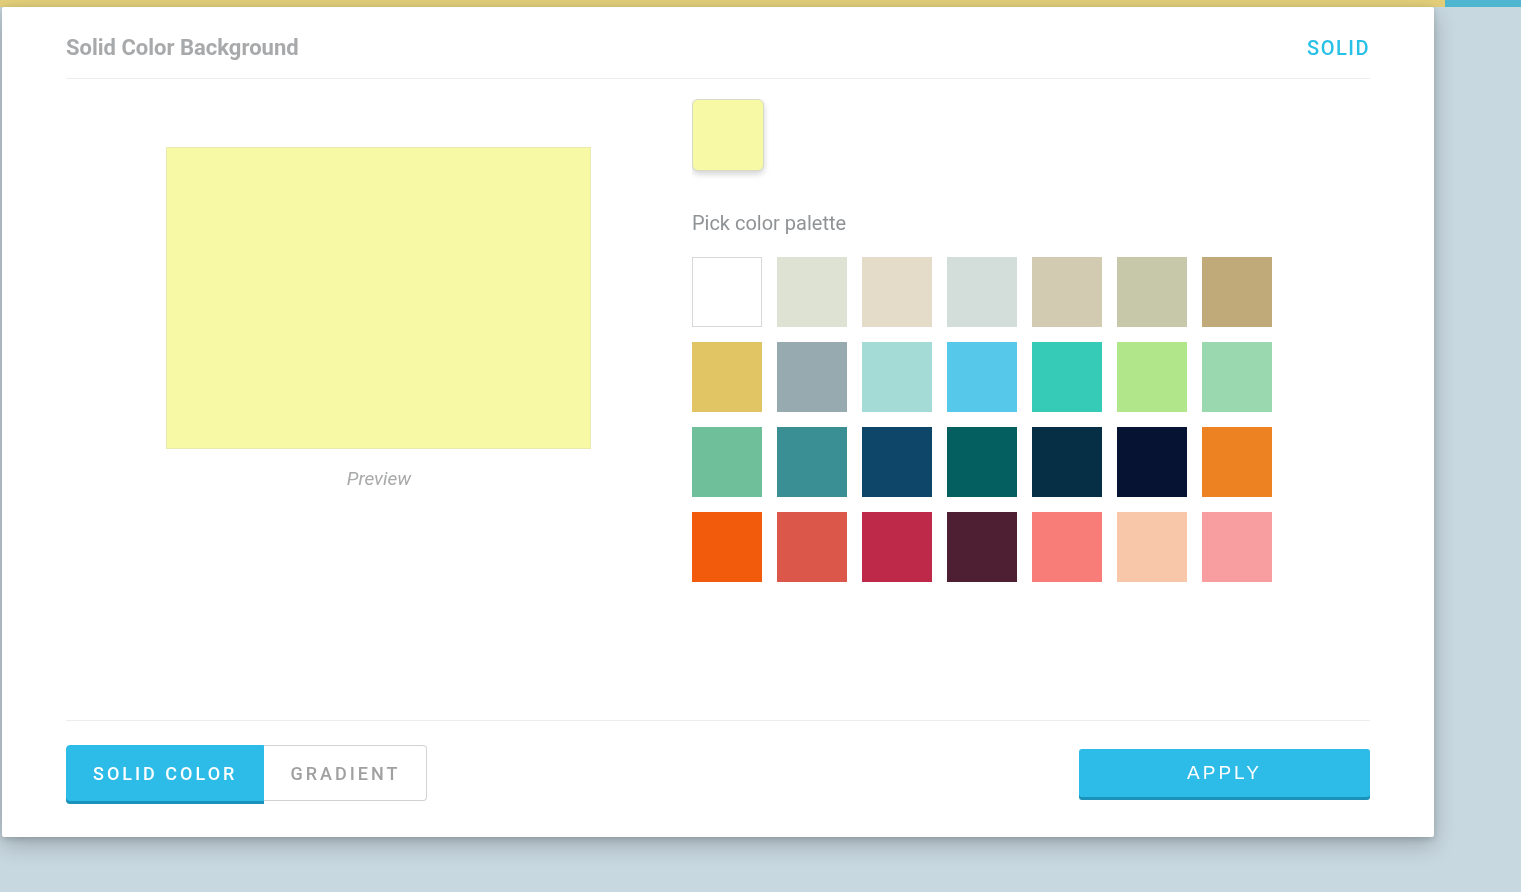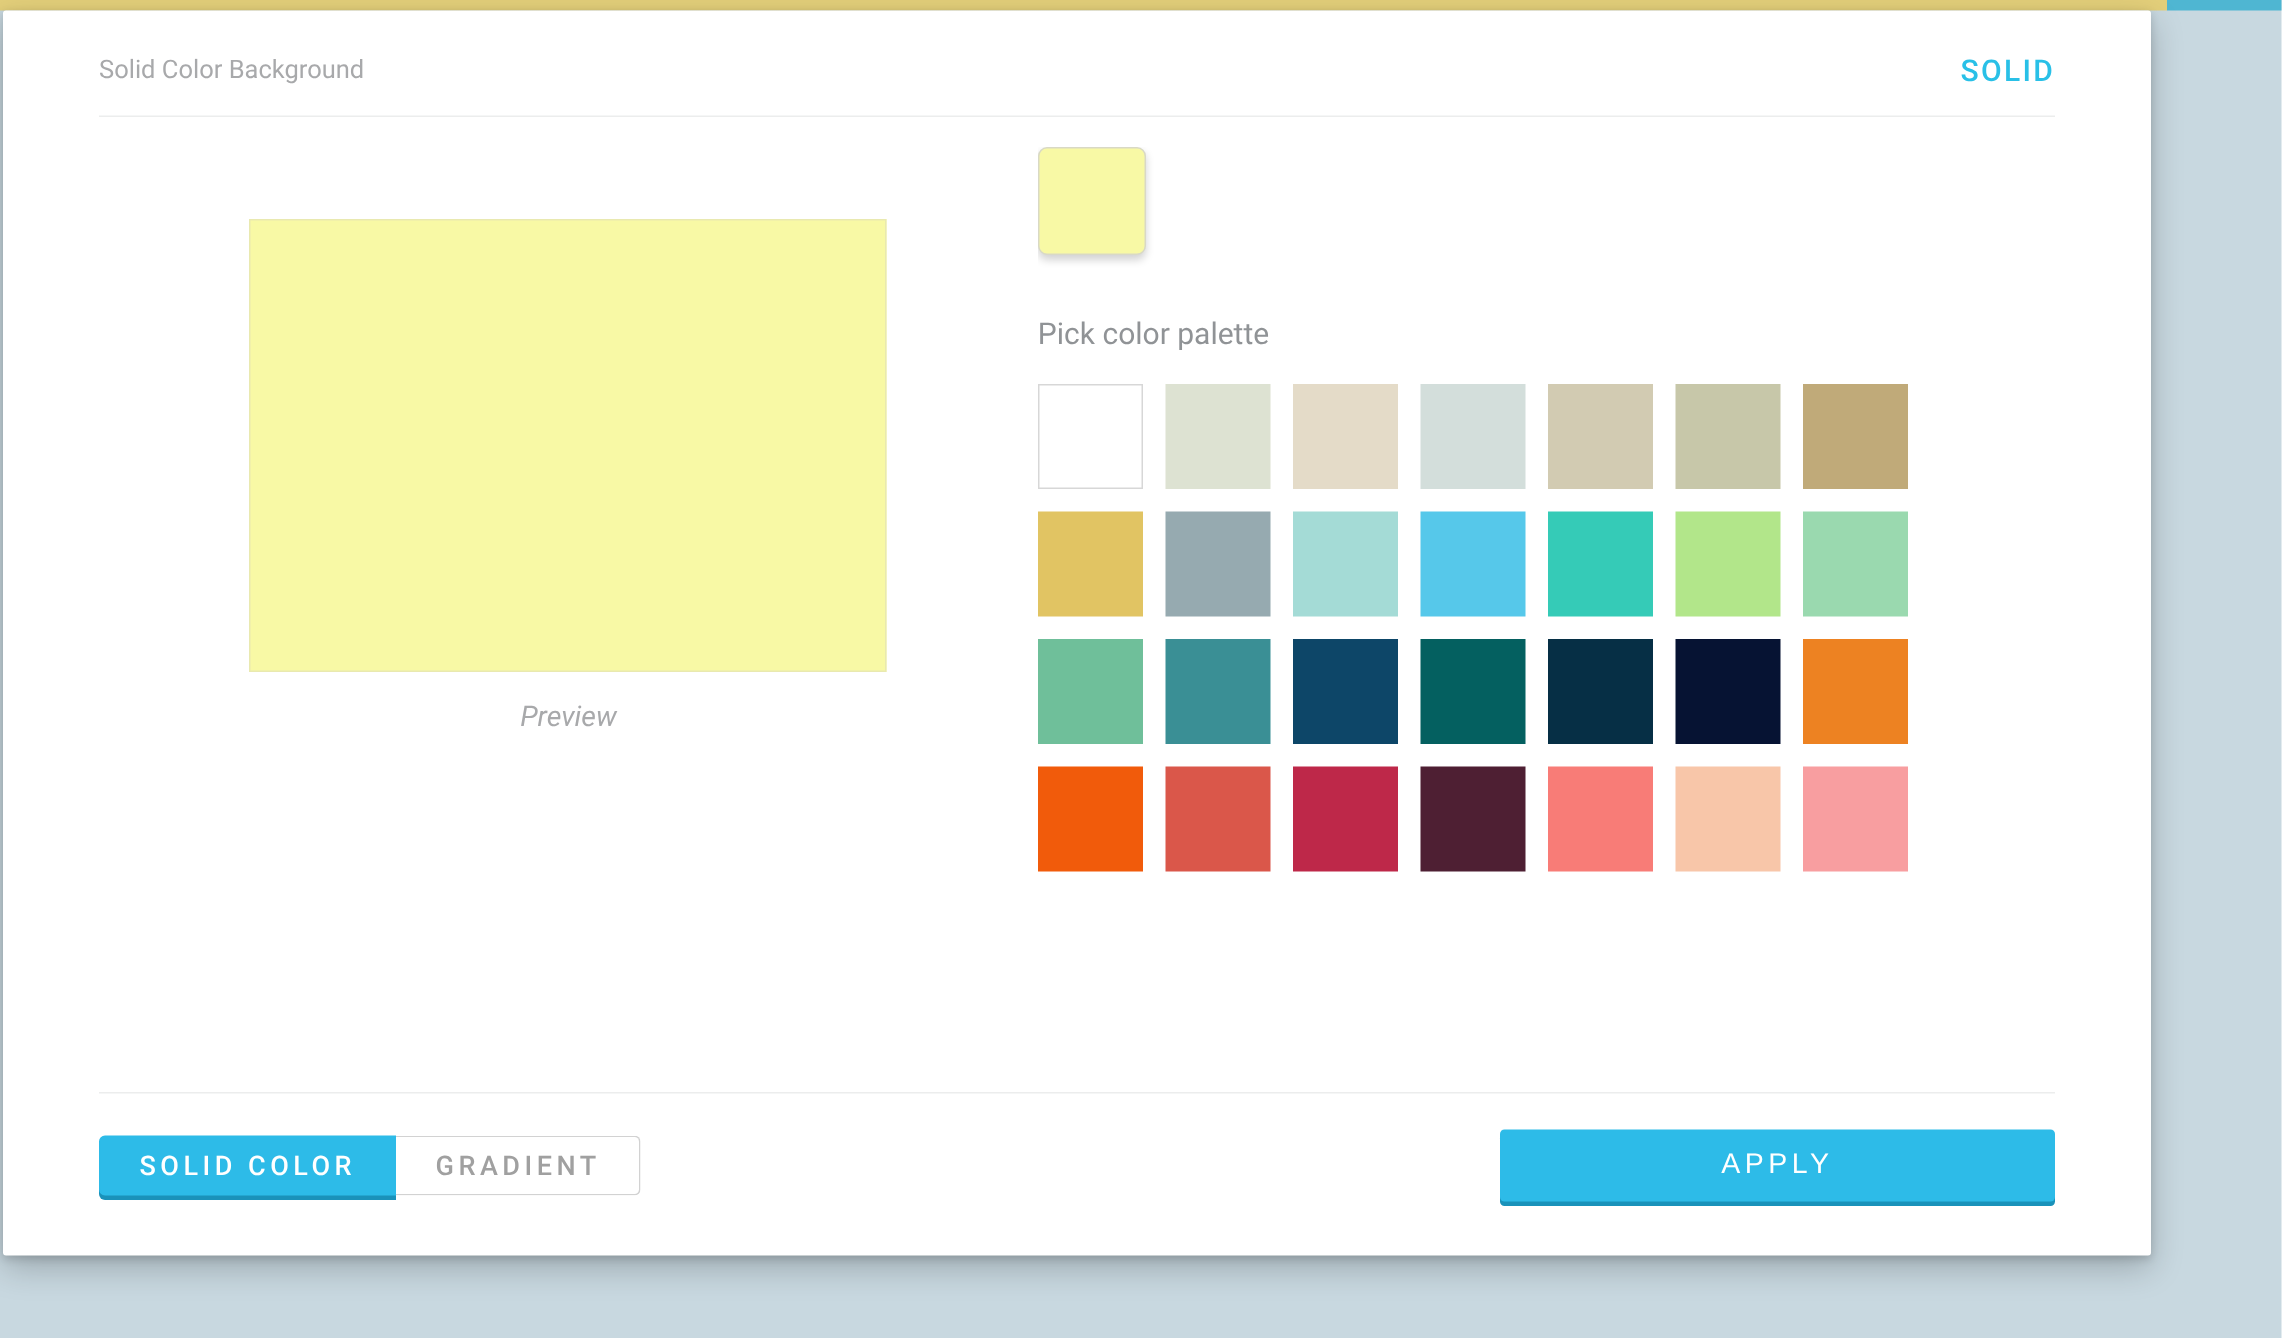--- a/index.html
+++ b/index.html
@@ -28,23 +28,23 @@
       display: flex;
       flex-direction: column;
     }
     .modal-header {
       display: flex;
       justify-content: space-between;
       align-items: center;
       padding: 28px 64px 18px 64px;
     }
     .modal-title {
-      font-size: 17px;
+      font-size: 22px;
       color: #a8a9ab;
-      font-weight: 400;
+      font-weight: 700;
     }
     .close-link {
       font-size: 20px;
       color: #29c0e7;
       letter-spacing: 1.5px;
       font-weight: 500;
       cursor: pointer;
     }
     .divider-top {
       height: 1px;
@@ -126,41 +126,41 @@
       margin: 0 64px;
     }
     .modal-footer {
       display:flex;
       justify-content: space-between;
       align-items:center;
       padding: 24px 64px 36px 64px;
     }
     .toggle-group { display:flex; }
     .toggle-btn {
-      height: 40px;
+      height: 56px;
       padding: 0 26px;
       font-size: 18px;
       letter-spacing: 3px;
       font-weight: 500;
       cursor:pointer;
       display:flex; align-items:center; justify-content:center;
       border: 1px solid #d2d2d2;
       background:#fff;
       color:#a0a0a0;
     }
     .toggle-btn.active {
       background:#2dbbe8;
       color:#fff;
       border-color:#2dbbe8;
       box-shadow: 0 3px 0 #1a92ba;
     }
     .toggle-btn.left { border-radius: 4px 0 0 4px; }
     .toggle-btn.right { border-radius: 0 4px 4px 0; border-left:none;}
     .apply-btn {
-      width: 370px;
+      width: 291px;
       height: 48px;
       background:#2dbbe8;
       color:#fff;
       font-size:19px;
       letter-spacing: 3px;
       font-weight:500;
       border:none;
       border-radius:3px;
       box-shadow: 0 3px 0 #1a92ba;
       cursor:pointer;

